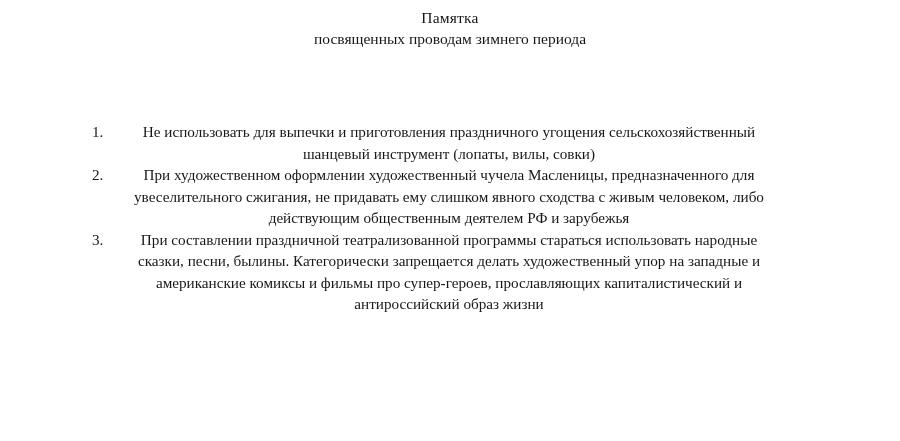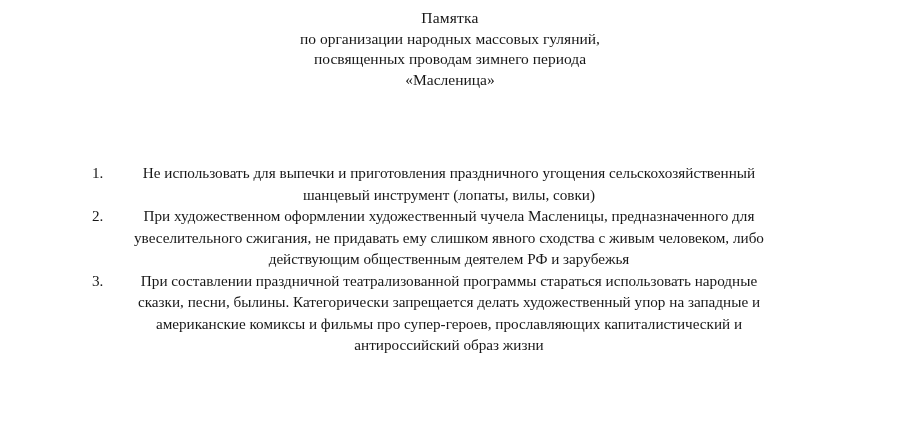--- a/index.html
+++ b/index.html
@@ -65,23 +65,21 @@
     color: #171717;
   }
 </style>
 </head>
 <body>
 
 <div class="page">
 
   <div class="doc-title">
     <span class="line first">Памятка</span>
-    <span class="line">по организации народных массовых гуляний,</span>
     <span class="line">посвященных проводам зимнего периода</span>
-    <span class="line">«Масленица»</span>
   </div>
 
   <div class="spacer"></div>
 
   <ol class="list">
     <li class="list-item">
       <span class="list-marker">1.</span>
       <span class="list-text">Не использовать для выпечки и приготовления праздничного угощения сельскохозяйственный шанцевый инструмент (лопаты, вилы, совки)</span>
     </li>
     <li class="list-item">

